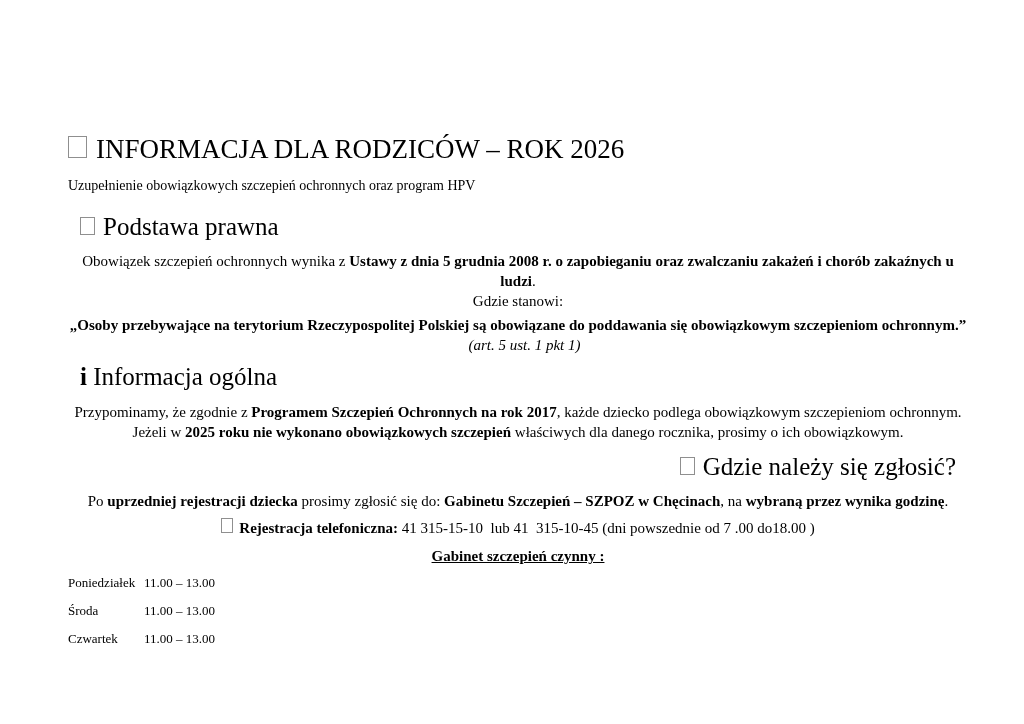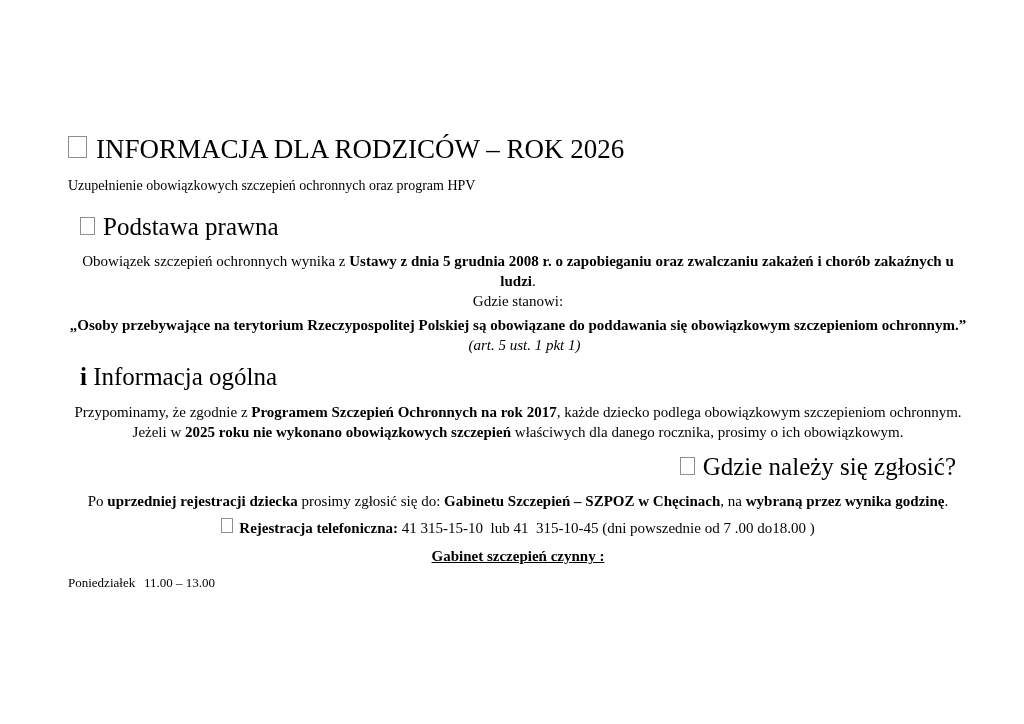--- a/index.html
+++ b/index.html
@@ -96,15 +96,17 @@
 
     <h2 class="h2 where"><span class="tofu tofu-md"></span><span>Gdzie należy się zgłosić?</span></h2>
 
     <p class="body mt4"><span>Po </span><span class="b">uprzedniej rejestracji dziecka</span><span> prosimy zgłosić się do: </span><span class="b">Gabinetu Szczepień – SZPOZ w Chęcinach</span><span>, na </span><span class="b">wybraną przez wynika godzinę</span><span>.</span></p>
 
     <p class="body mt5"><span class="tofu tofu-sm"></span><span class="b">Rejestracja telefoniczna:</span><span class="pre"> 41 315-15-10  lub 41  315-10-45 (dni powszednie od 7 .00 do18.00 )</span></p>
 
     <p class="body b mt8">Gabinet szczepień czynny :</p>
 
     <div class="sched-row"><span class="sched-day">Poniedziałek</span><span>11.00 – 13.00</span></div>
+    <div class="sched-row"><span class="sched-day">Środa</span><span>11.00 – 13.00</span></div>
+    <div class="sched-row"><span class="sched-day">Czwartek</span><span>11.00 – 13.00</span></div>
 
   </div>
 </div>
 
 </body></html>

